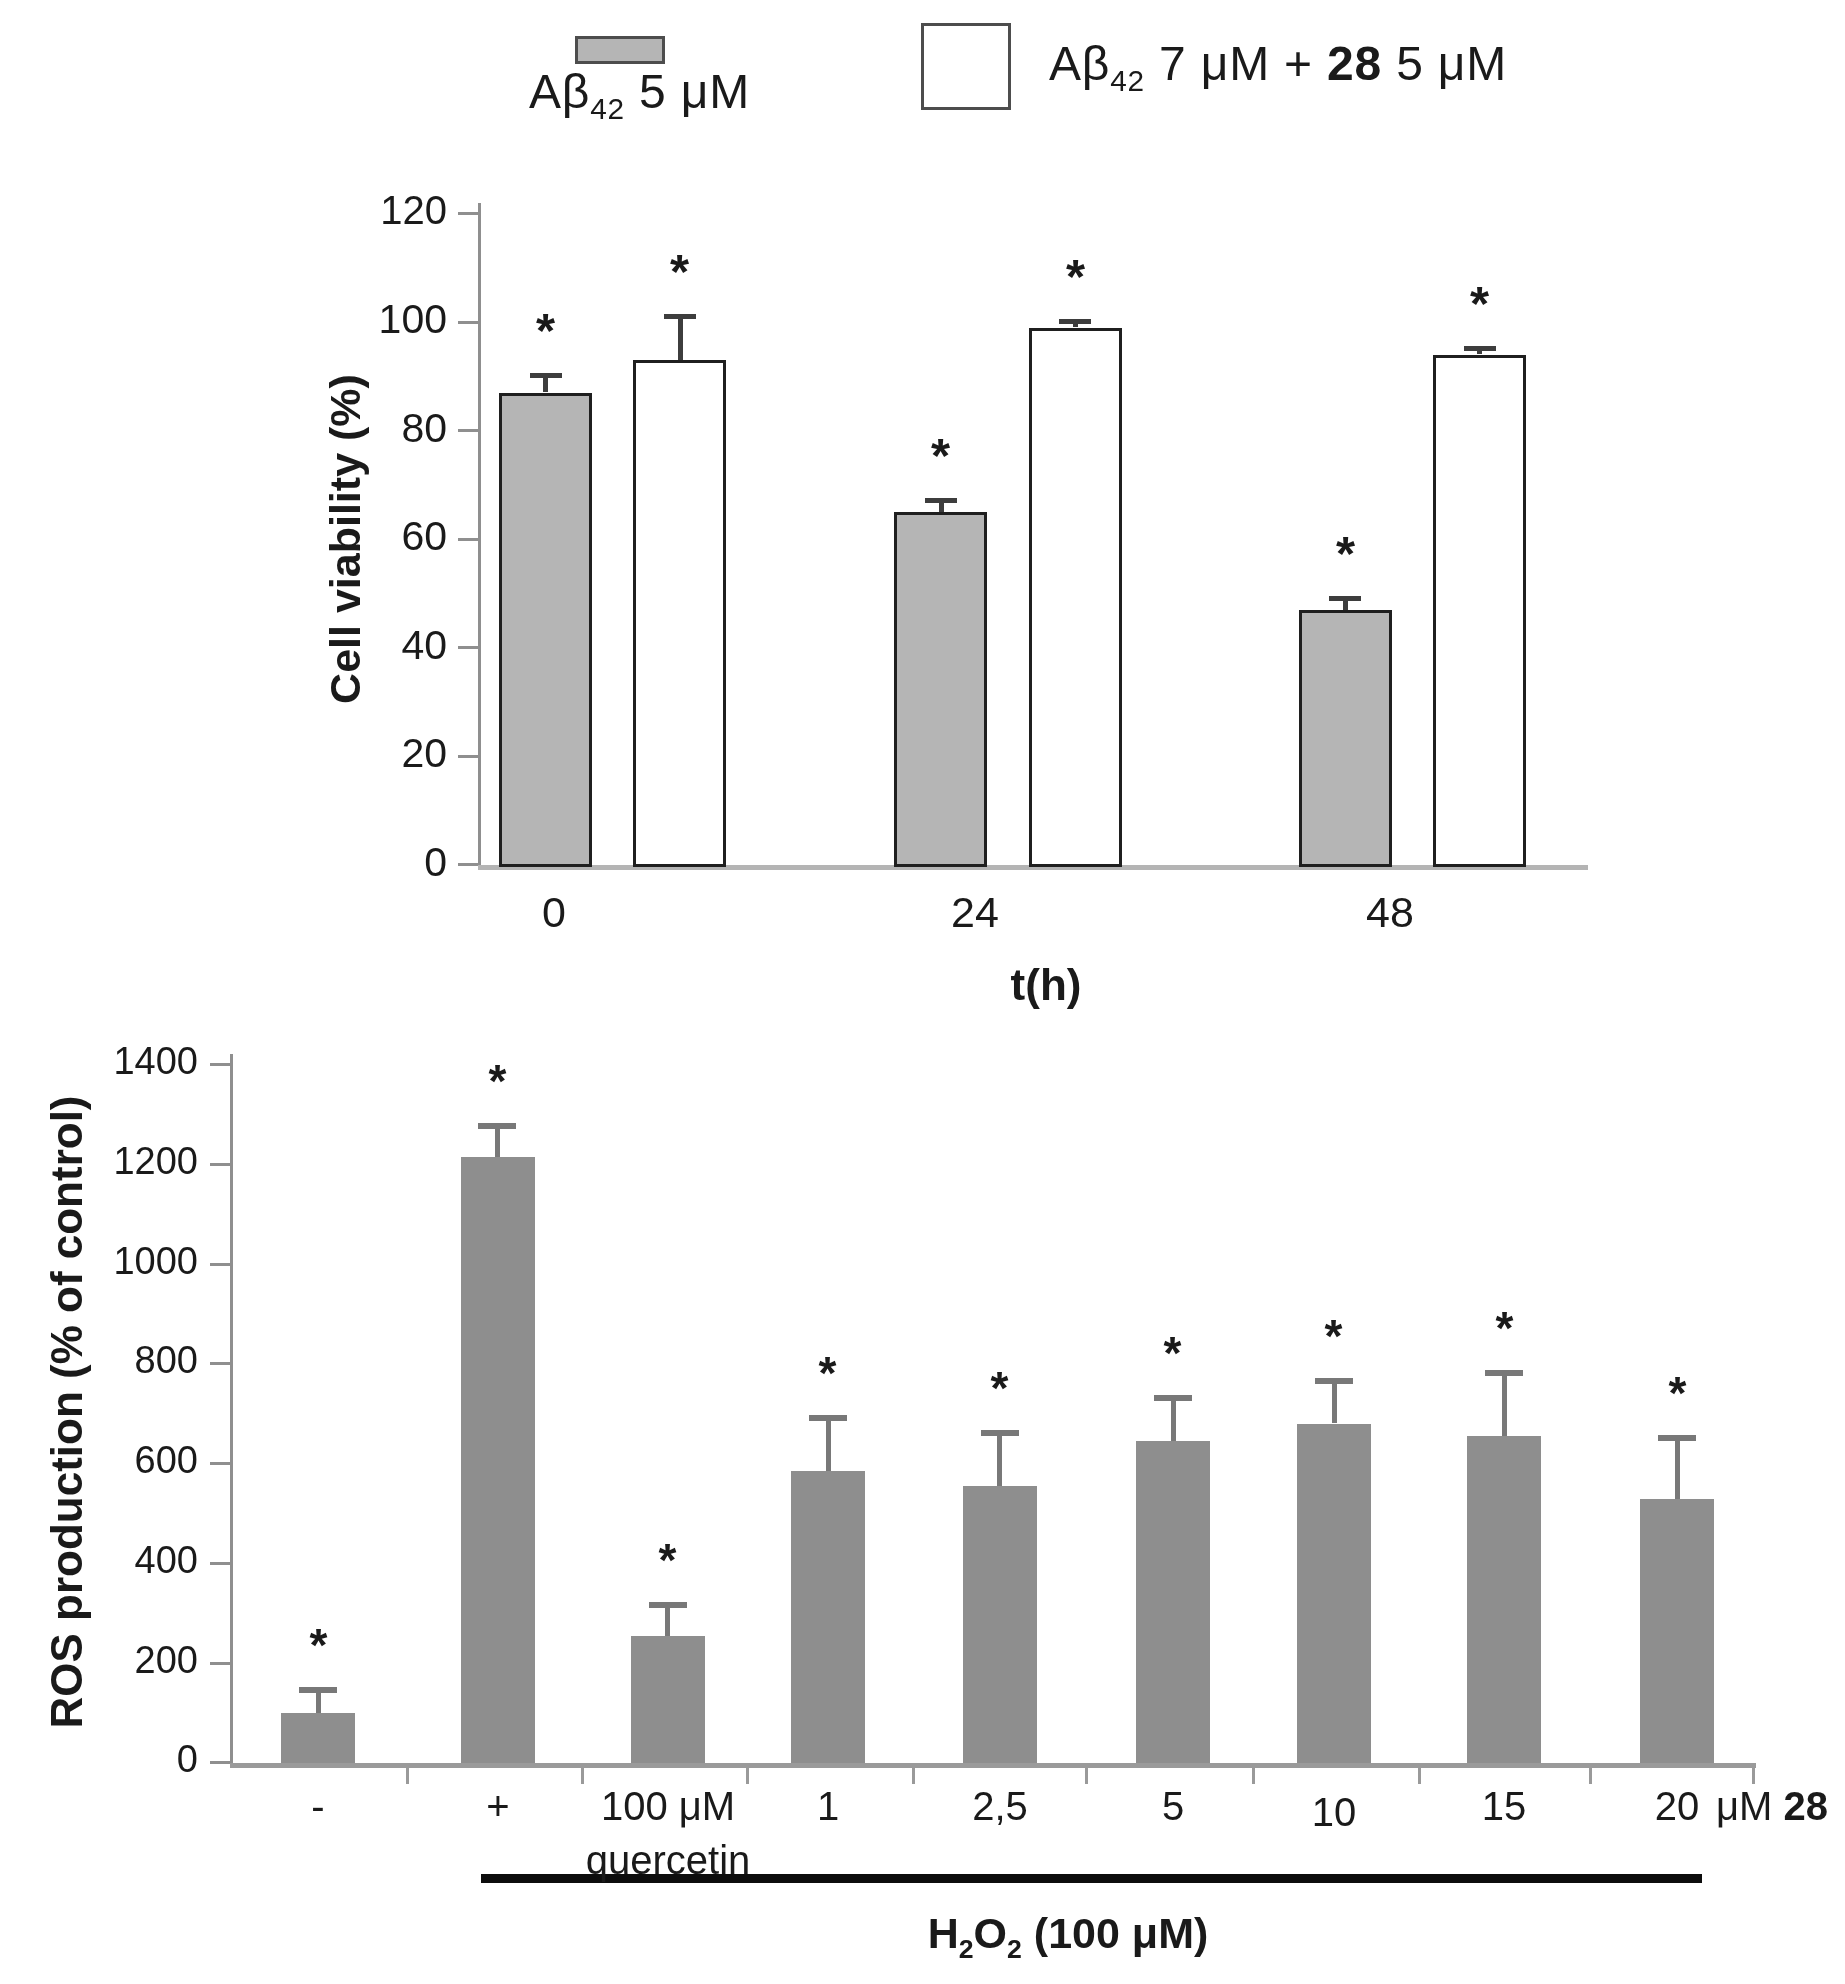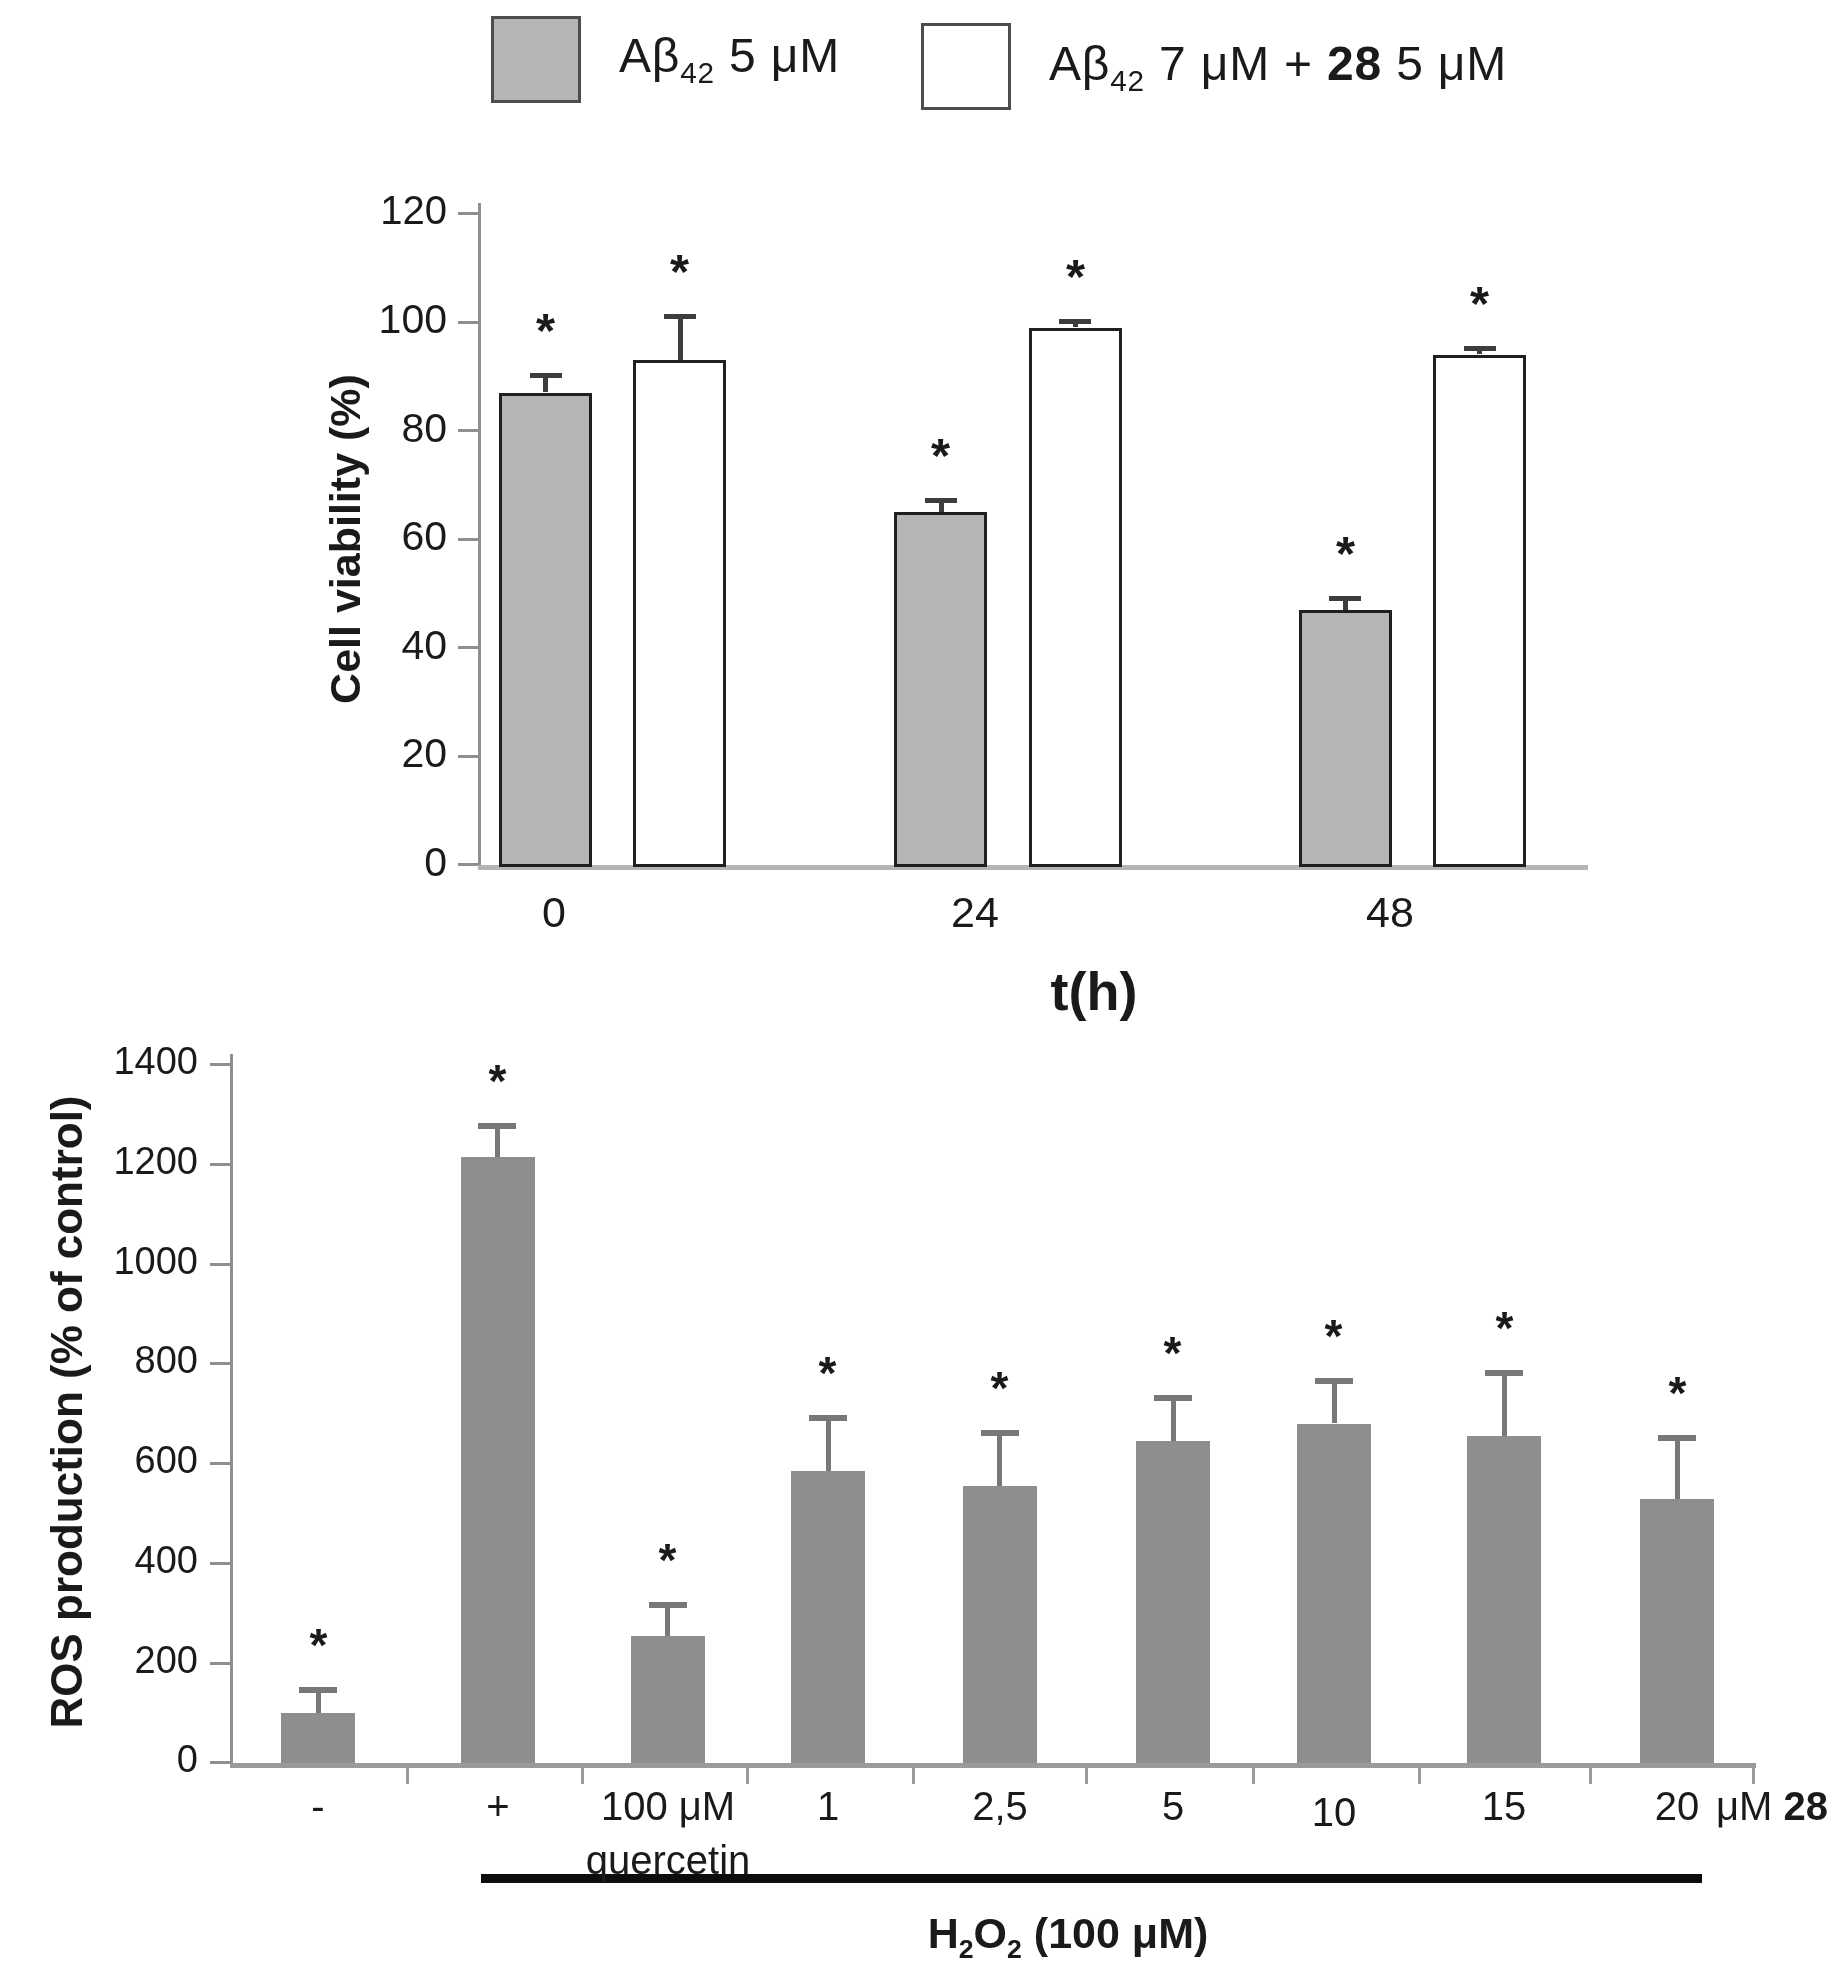--- a/index.html
+++ b/index.html
@@ -22,33 +22,33 @@
   .unit-label{position:absolute;font-size:40px;white-space:nowrap;}
   .underline{position:absolute;background:#0d0d0d;}
   .h2o2{position:absolute;font-weight:bold;font-size:43px;white-space:nowrap;transform:translateX(-50%);}
 </style>
 </head>
 <body>
 
 <div class="canvas">
 
   <div>
-    <div class="legend-item" style="left:491px;top:14px;">
+    <div class="legend-item" style="left:491px;top:36px;flex-direction:column;">
       <span class="swatch" id="swatch1" style="background: rgb(181, 181, 181);"></span>
       <span class="legend-label"><span>Aβ</span><sub>42</sub><span> 5 μM</span></span>
     </div>
     <div class="legend-item" style="left:921px;top:21.4px;">
       <span class="swatch" id="swatch2" style="background: rgb(255, 255, 255);"></span>
       <span class="legend-label"><span>Aβ</span><sub>42</sub><span> 7 μM + </span><b>28</b><span> 5 μM</span></span>
     </div>
   </div>
 
   <div class="abs" id="chart1" style="left:0;top:0;width:1845px;height:1015px;">
     <div class="ytitle" style="left:345px;top:539px;font-size:43px;">Cell viability (%)</div>
-    <div class="xtitle" style="left:1046px;top:960px;font-size:54px;margin-left:48px;">t(h)</div>
+    <div class="xtitle" style="left:1046px;top:960px;font-size:44px;">t(h)</div>
   <div class="abs" style="left: 478px; top: 203px; width: 3.1px; height: 665px; background: rgb(143, 143, 143);"></div>
       <div class="abs" style="left: 478px; top: 865px; width: 1110px; height: 5.3px; background: rgb(180, 180, 180);"></div>
       <div class="tick" style="left: 458px; top: 863px; width: 20px; height: 3.1px; background: rgb(143, 143, 143);"></div>
       <div class="ticklbl" style="left: 298px; top: 839px; width: 149px; font-size: 41px;">0</div>
       <div class="tick" style="left: 458px; top: 755px; width: 20px; height: 3.1px; background: rgb(143, 143, 143);"></div>
       <div class="ticklbl" style="left: 298px; top: 730px; width: 149px; font-size: 41px;">20</div>
       <div class="tick" style="left: 458px; top: 646px; width: 20px; height: 3.1px; background: rgb(143, 143, 143);"></div>
       <div class="ticklbl" style="left: 298px; top: 622px; width: 149px; font-size: 41px; text-align: right;">40</div>
       <div class="tick" style="left: 458px; top: 538px; width: 20px; height: 3.1px; background: rgb(143, 143, 143);"></div>
       <div class="ticklbl" style="left: 298px; top: 513px; width: 149px; font-size: 41px;">60</div>

